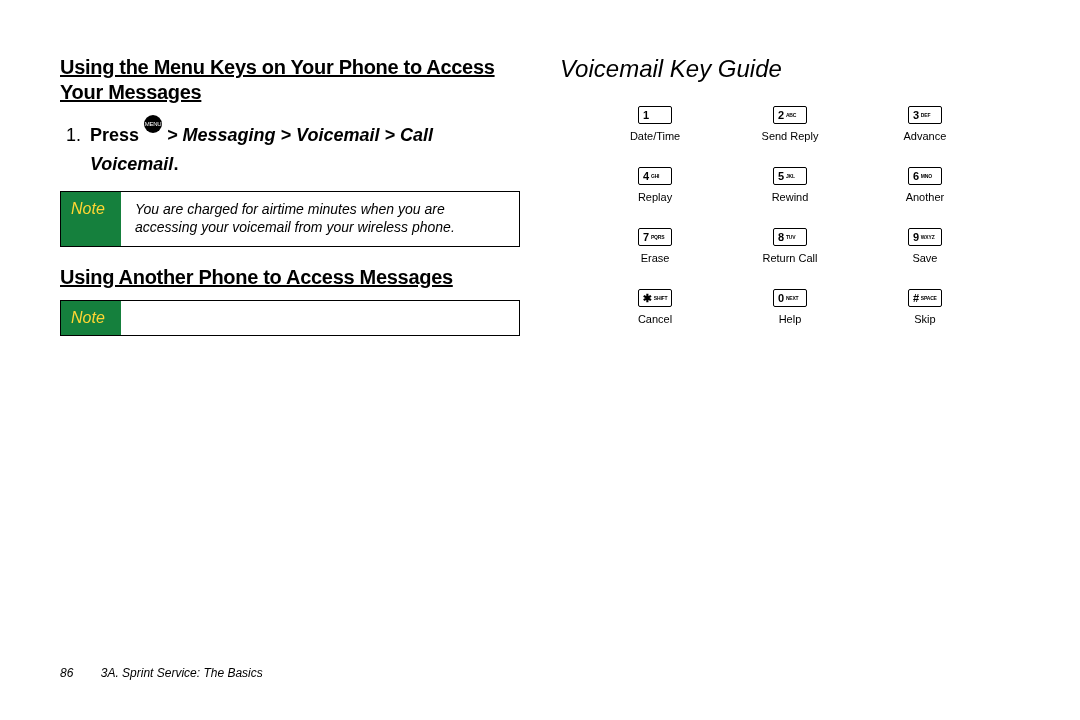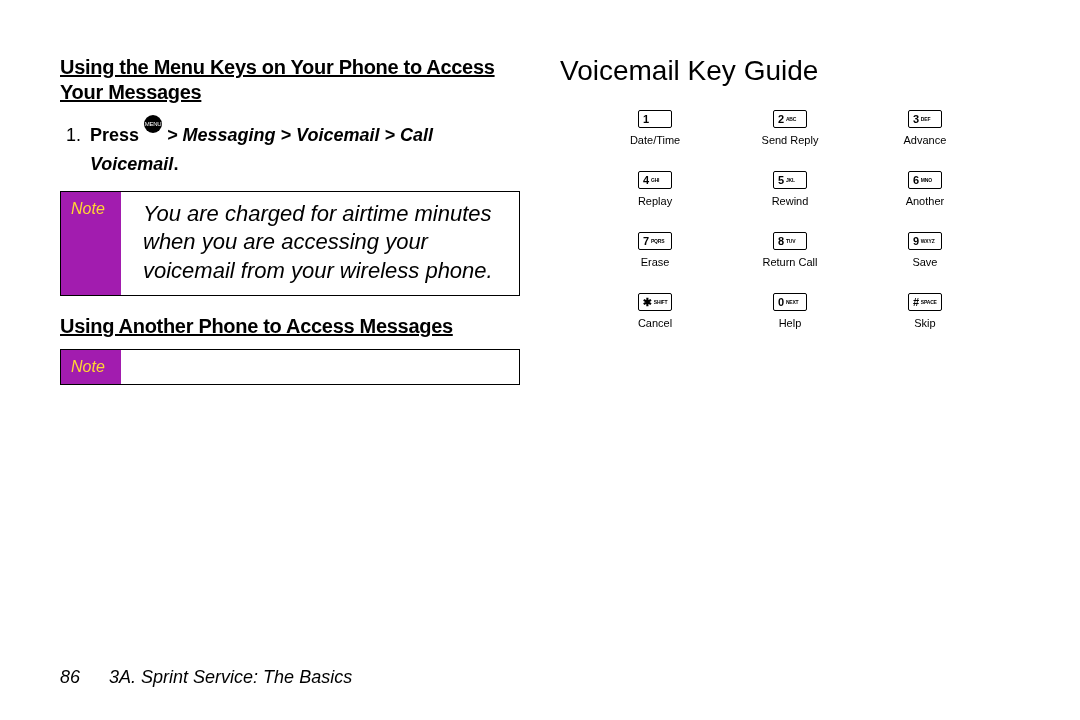--- a/index.html
+++ b/index.html
@@ -23,21 +23,22 @@
   }
   .heading {
     font-weight: bold;
     font-size: 20px;
     letter-spacing: -0.3px;
     margin-bottom: 10px;
     line-height: 1.25;
     text-decoration: underline;
   }
   .section-title {
-    font-size: 28px;
+    font-style: italic;
+    font-size: 24px;
     font-weight: 500;
     margin-bottom: 16px;
   }
   .body-text {
     font-size: 18px;
     line-height: 1.35;
     margin-bottom: 12px;
   }
   ol.steps {
     list-style: decimal;
@@ -75,33 +76,33 @@
     font-style: normal;
     background: #fff;
   }
   .notebox {
     display: flex;
     border: 1px solid #000;
     margin-bottom: 18px;
     margin-top: 6px;
   }
   .notebox .tag {
-    background: #a21caf;
+    background: #15803d;
     color: #ffd633;
     font-style: italic;
     font-size: 16px;
     padding: 8px 10px;
     min-width: 60px;
     display: flex;
     align-items: flex-start;
   }
   .notebox .msg {
     font-style: italic;
-    font-size: 22px;
-    padding: 8px 10px 10px 22px;
+    font-size: 14px;
+    padding: 8px 10px 10px 14px;
     line-height: 1.3;
   }
   .keypad {
     display: grid;
     grid-template-columns: repeat(3, 1fr);
     gap: 8px 0;
     justify-items: center;
     margin: 14px auto 0 auto;
     width: 88%;
   }
@@ -125,24 +126,24 @@
   }
   .keybtn .num { font-size: 11px; font-weight: bold; margin-right: 2px;}
   .keybtn .sub { font-size: 5px; font-weight: bold; vertical-align: 2px;}
   .keylabel {
     display: block;
     font-size: 11px;
     margin-top: 6px;
   }
   .footer {
     position: absolute;
-    bottom: 32px;
+    bottom: 40px;
     left: 60px;
     font-style: italic;
-    font-size: 18px;
+    font-size: 12px;
     text-align: center;
   }
   .footer .pg { margin-right: 24px; }
 </style>
 </head>
 <body>
 
 <div class="columns">
   <div class="col">
     <div class="heading">Using the Menu Keys on Your Phone to Access Your Messages</div>

